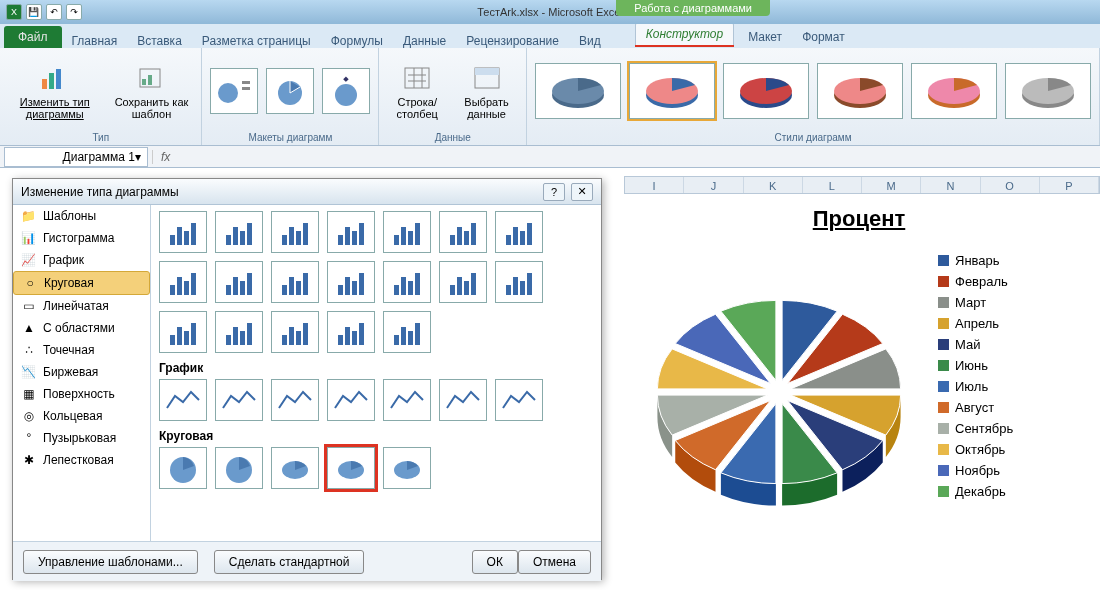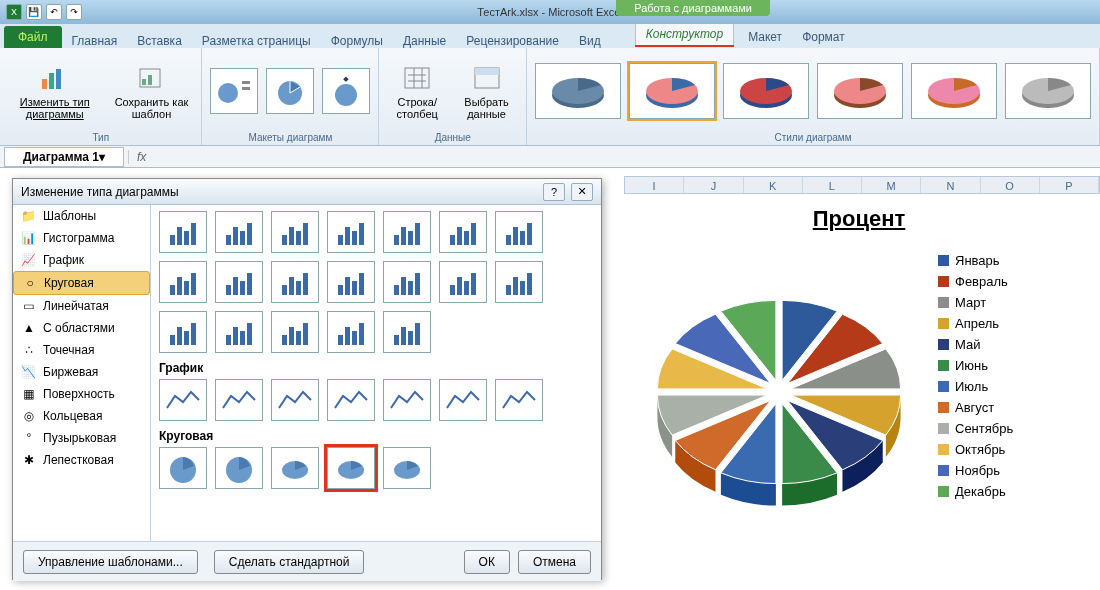--- a/index.html
+++ b/index.html
@@ -5,38 +5,38 @@
 * { box-sizing: border-box; margin: 0; padding: 0; font-family: "Segoe UI", Tahoma, sans-serif; }
 body { width: 1100px; height: 590px; background: #fff; overflow: hidden; }
 
 .titlebar { height: 24px; background: linear-gradient(#b8d8f0,#8fb8d8); display: flex; align-items: center; font-size: 11px; position: relative; }
 .qat { display:flex; gap:4px; padding:0 6px; }
 .qat-btn { width:16px; height:16px; background:#fff; border:1px solid #8aa; border-radius:2px; display:flex; align-items:center; justify-content:center; font-size:9px; }
 .title-text { position:absolute; left:50%; transform:translateX(-50%); color:#333; }
 .chart-tools-bar { position:absolute; right:330px; top:0; background:#6db55c; color:#fff; padding:2px 18px; border-radius:0 0 4px 4px; font-size:11px; }
 
 .ribbon-tabs { height:24px; background:#dbe9f5; display:flex; align-items:flex-end; font-size:12px; }
-.file-tab { background:#1e7b34; color:#bef264; padding:4px 14px; border-radius:3px 3px 0 0; margin-left:4px; }
+.file-tab { background:#1e7b34; color:#e5e5e5; padding:4px 14px; border-radius:3px 3px 0 0; margin-left:4px; }
 .tab { padding:4px 10px; color:#3a5a7a; cursor:pointer; }
 .tab.active { background:#f5f8fb; border:1px solid #b0c4d6; border-bottom:none; border-radius:3px 3px 0 0; }
 .tab.active.green { color:#2e7d32; }
 .red-underline { border-bottom:3px solid #d32; margin:1px 4px;font-style:italic; }
 
 .ribbon { height:98px; background:linear-gradient(#f5f8fb,#e4ecf4); border-bottom:1px solid #a9bdd1; display:flex; font-size:11px; }
 .rgroup { border-right:1px solid #c2d2e0; padding:4px 8px 2px; display:flex; flex-direction:column; align-items:center; justify-content:space-between; }
 .rgroup-label { color:#4a6a8a; font-size:10px; margin-top:2px; }
 .rgroup-body { display:flex; gap:8px; align-items:center; flex:1; }
 .big-btn { display:flex; flex-direction:column; align-items:center; gap:2px; padding:2px 4px; text-align:center; line-height:1.1; }
 .big-icon { width:32px; height:32px; display:flex; align-items:center; justify-content:center; }
 .layout-thumb { width:48px; height:46px; border:1px solid #8aa; background:#fff; display:flex; align-items:center; justify-content:center; }
 .style-thumb { width:86px; height:56px; border:1px solid #8aa; background:#fff; display:flex; align-items:center; justify-content:center; }
 .style-thumb.sel { outline:2px solid #e8a838; }
 
 .formula-bar { height:22px; border-bottom:1px solid #a9bdd1; display:flex; align-items:center; font-size:12px; background:#f0f3f7; }
-.namebox { width:120px; border:1px solid #a9bdd1; background:#fff; padding:2px 6px; margin:0 4px; display:flex; align-items:center; justify-content:center;font-weight:bold; }
+.namebox { width:144px; border:1px solid #a9bdd1; background:#fff; padding:2px 6px; margin:0 4px; display:flex; align-items:center; justify-content:flex-end; }
 .fx-label { padding:0 8px; font-style:italic; color:#666; border-left:1px solid #ccc; }
 
 .sheet-area { position:relative; height:420px; background:#fff; }
 .col-headers { position:absolute; top:8px; left:624px; right:0; display:flex; height:18px; background:#e8eef4; border:1px solid #b8c8d8; font-size:11px; }
 .col-h { flex:1; text-align:center; border-right:1px solid #ccd8e4; line-height:18px; color:#4a6a8a; }
 
 .dialog { position:absolute; top:10px; left:12px; width:590px; height:402px; background:#f5f8fa; border:1px solid #888; box-shadow:2px 2px 8px rgba(0,0,0,0.3); }
 .dlg-title { height:26px; background:linear-gradient(#fafcfe,#d8e4ee); display:flex; align-items:center; justify-content:space-between; padding:0 8px; font-size:12px; border-bottom:1px solid #b0c4d6; }
 .dlg-close { display:flex; gap:6px; }
 .dlg-x { width:22px; height:18px; border:1px solid #9ab; border-radius:2px; background:#eef5fa; display:flex; align-items:center; justify-content:center; font-size:11px; }
@@ -523,21 +523,21 @@
               </svg>
             </div>
           </div>
       </div>
     </div>
     <div class="dlg-foot">
       <div style="display:flex; gap:16px">
         <div class="dlg-btn">Управление шаблонами...</div>
         <div class="dlg-btn">Сделать стандартной</div>
       </div>
-      <div style="display:flex; gap:8px">
+      <div style="display:flex; gap:0">
         <div class="dlg-btn">ОК</div>
         <div class="dlg-btn">Отмена</div>
       </div>
     </div>
   </div>
 
   <div class="chart-panel">
     <div class="chart-title">Процент</div>
     <div class="chart-body">
       <div class="pie-wrap">

